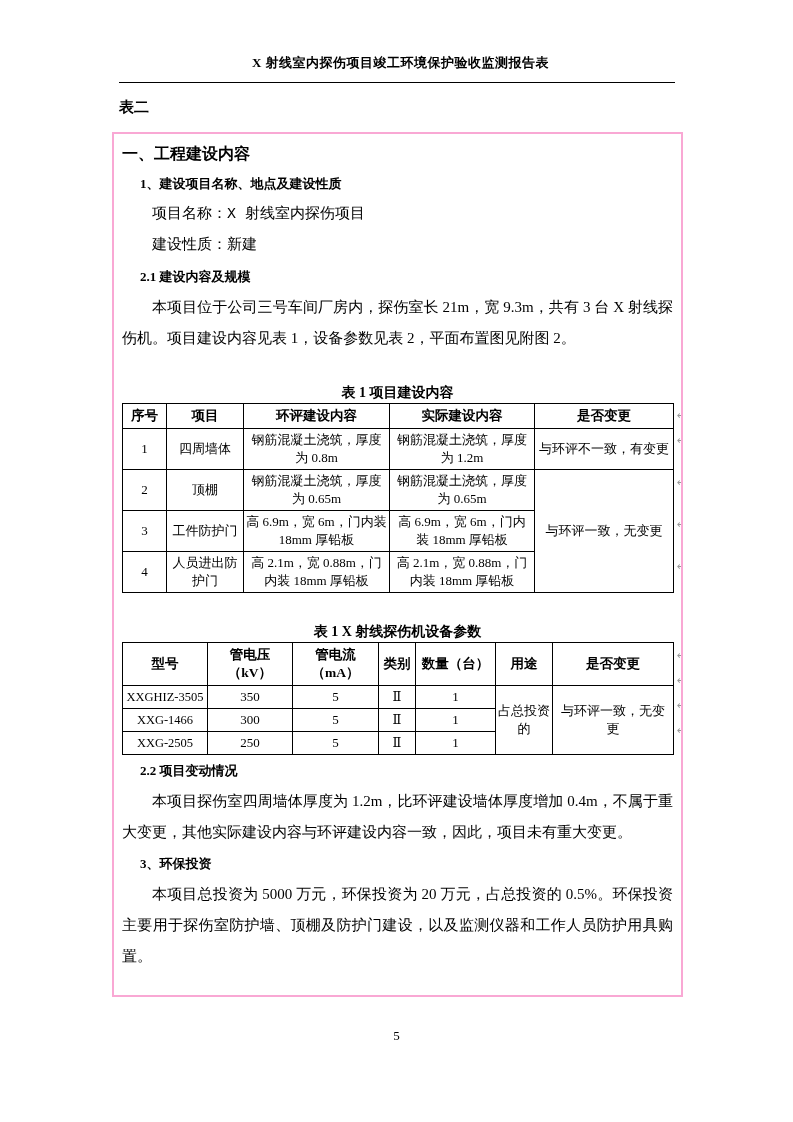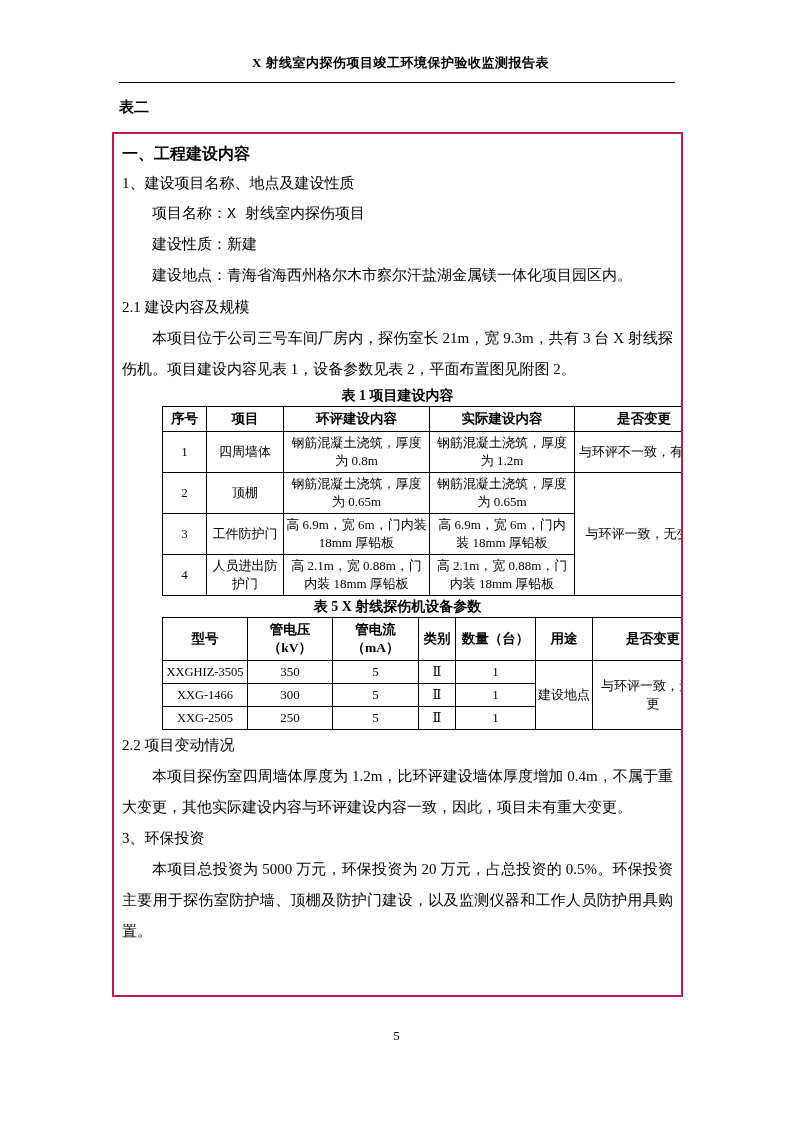--- a/index.html
+++ b/index.html
@@ -18,35 +18,35 @@
     position: absolute; top: 82px; left: 119px; width: 556px;
     border-top: 1.5px solid #000; height: 0;
   }
   .table-label {
     position: absolute; top: 98px; left: 119px;
     font-size: 15px; font-weight: bold;
   }
   .main-box {
     position: absolute; top: 132px; left: 112px;
     width: 571px; height: 865px;
-    border: 2px solid #be185d;
+    border: 2px solid #f9a8d4;
     padding: 4px 8px 0 8px;
     overflow: hidden;
   }
   .h1 { font-size: 16px; font-weight: bold; line-height: 28px; margin-top: 2px; }
-  .h2 { font-size: 15px; font-weight: normal; line-height: 31px; }
+  .h2 { font-size: 13px; font-weight: bold; line-height: 31px; margin-left: 18px; }
   .line { font-size: 15px; line-height: 31px; padding-left: 30px; font-family: Liberation Mono, monospace; }
   .para {
     font-size: 15px; line-height: 31px;
     text-indent: 30px; text-align: justify;
   }
   .tbl-title {
-    font-size: 14px; font-weight: bold; text-align: center; line-height: 21px;
-  }
-  .table-wrap { position: relative; margin-left: 40px; }
+    font-size: 14px; font-weight: bold; text-align: center; line-height: 21px; margin-top: 28px;
+  }
+  .table-wrap { position: relative; }
   table {
     border-collapse: collapse; table-layout: fixed;
     width: 551px; margin-left: 0;
   }
   td, th {
     border: 1.2px solid #000;
     font-size: 13px; line-height: 18px;
     text-align: center; vertical-align: middle;
     padding: 2px 2px; font-weight: normal;
     overflow: hidden;
@@ -70,21 +70,20 @@
   <div class="doc-title">X 射线室内探伤项目竣工环境保护验收监测报告表</div>
   <div class="header-rule"></div>
   <div class="table-label">表二</div>
 
   <div class="main-box">
 
     <div class="h1">一、工程建设内容</div>
     <div class="h2">1、建设项目名称、地点及建设性质</div>
     <div class="line">项目名称：X 射线室内探伤项目</div>
     <div class="line">建设性质：新建</div>
-    <div class="line">建设地点：青海省海西州格尔木市察尔汗盐湖金属镁一体化项目园区内。</div>
 
     <div class="h2">2.1 建设内容及规模</div>
     <div class="para">本项目位于公司三号车间厂房内，探伤室长 21m，宽 9.3m，共有 3 台 X 射线探伤机。项目建设内容见表 1，设备参数见表 2，平面布置图见附图 2。</div>
 
     <div class="tbl-title">表 1  项目建设内容</div>
     <div class="table-wrap">
       <table>
         <colgroup>
           <col style="width:44px">
             <col style="width:77px">
@@ -128,21 +127,21 @@
         </tr>
       </tbody>
         </table>
       <span class="pmark" style="top:7px">↵</span>
       <span class="pmark" style="top:32px">↵</span>
       <span class="pmark" style="top:74px">↵</span>
       <span class="pmark" style="top:116px">↵</span>
       <span class="pmark" style="top:158px">↵</span>
     </div>
 
-    <div class="tbl-title">表 5  X 射线探伤机设备参数</div>
+    <div class="tbl-title">表 1  X 射线探伤机设备参数</div>
     <div class="table-wrap">
       <table>
         <colgroup>
           <col style="width:85px">
             <col style="width:85px">
             <col style="width:86px">
             <col style="width:37px">
             <col style="width:80px">
             <col style="width:57px">
             <col style="width:121px">
@@ -156,21 +155,21 @@
           <th>数量（台）</th>
           <th>用途</th>
           <th>是否变更</th>
         </tr>
         <tr>
           <td style="font-size:12.5px">XXGHIZ-3505</td>
           <td>350</td>
           <td>5</td>
           <td>Ⅱ</td>
           <td>1</td>
-          <td rowspan="3">建设地点</td>
+          <td rowspan="3">占总投资的</td>
           <td rowspan="3">与环评一致，无变更</td>
         </tr>
         <tr>
           <td style="font-size:12.5px">XXG-1466</td>
           <td>300</td>
           <td>5</td>
           <td>Ⅱ</td>
           <td>1</td>
         </tr>
         <tr>

